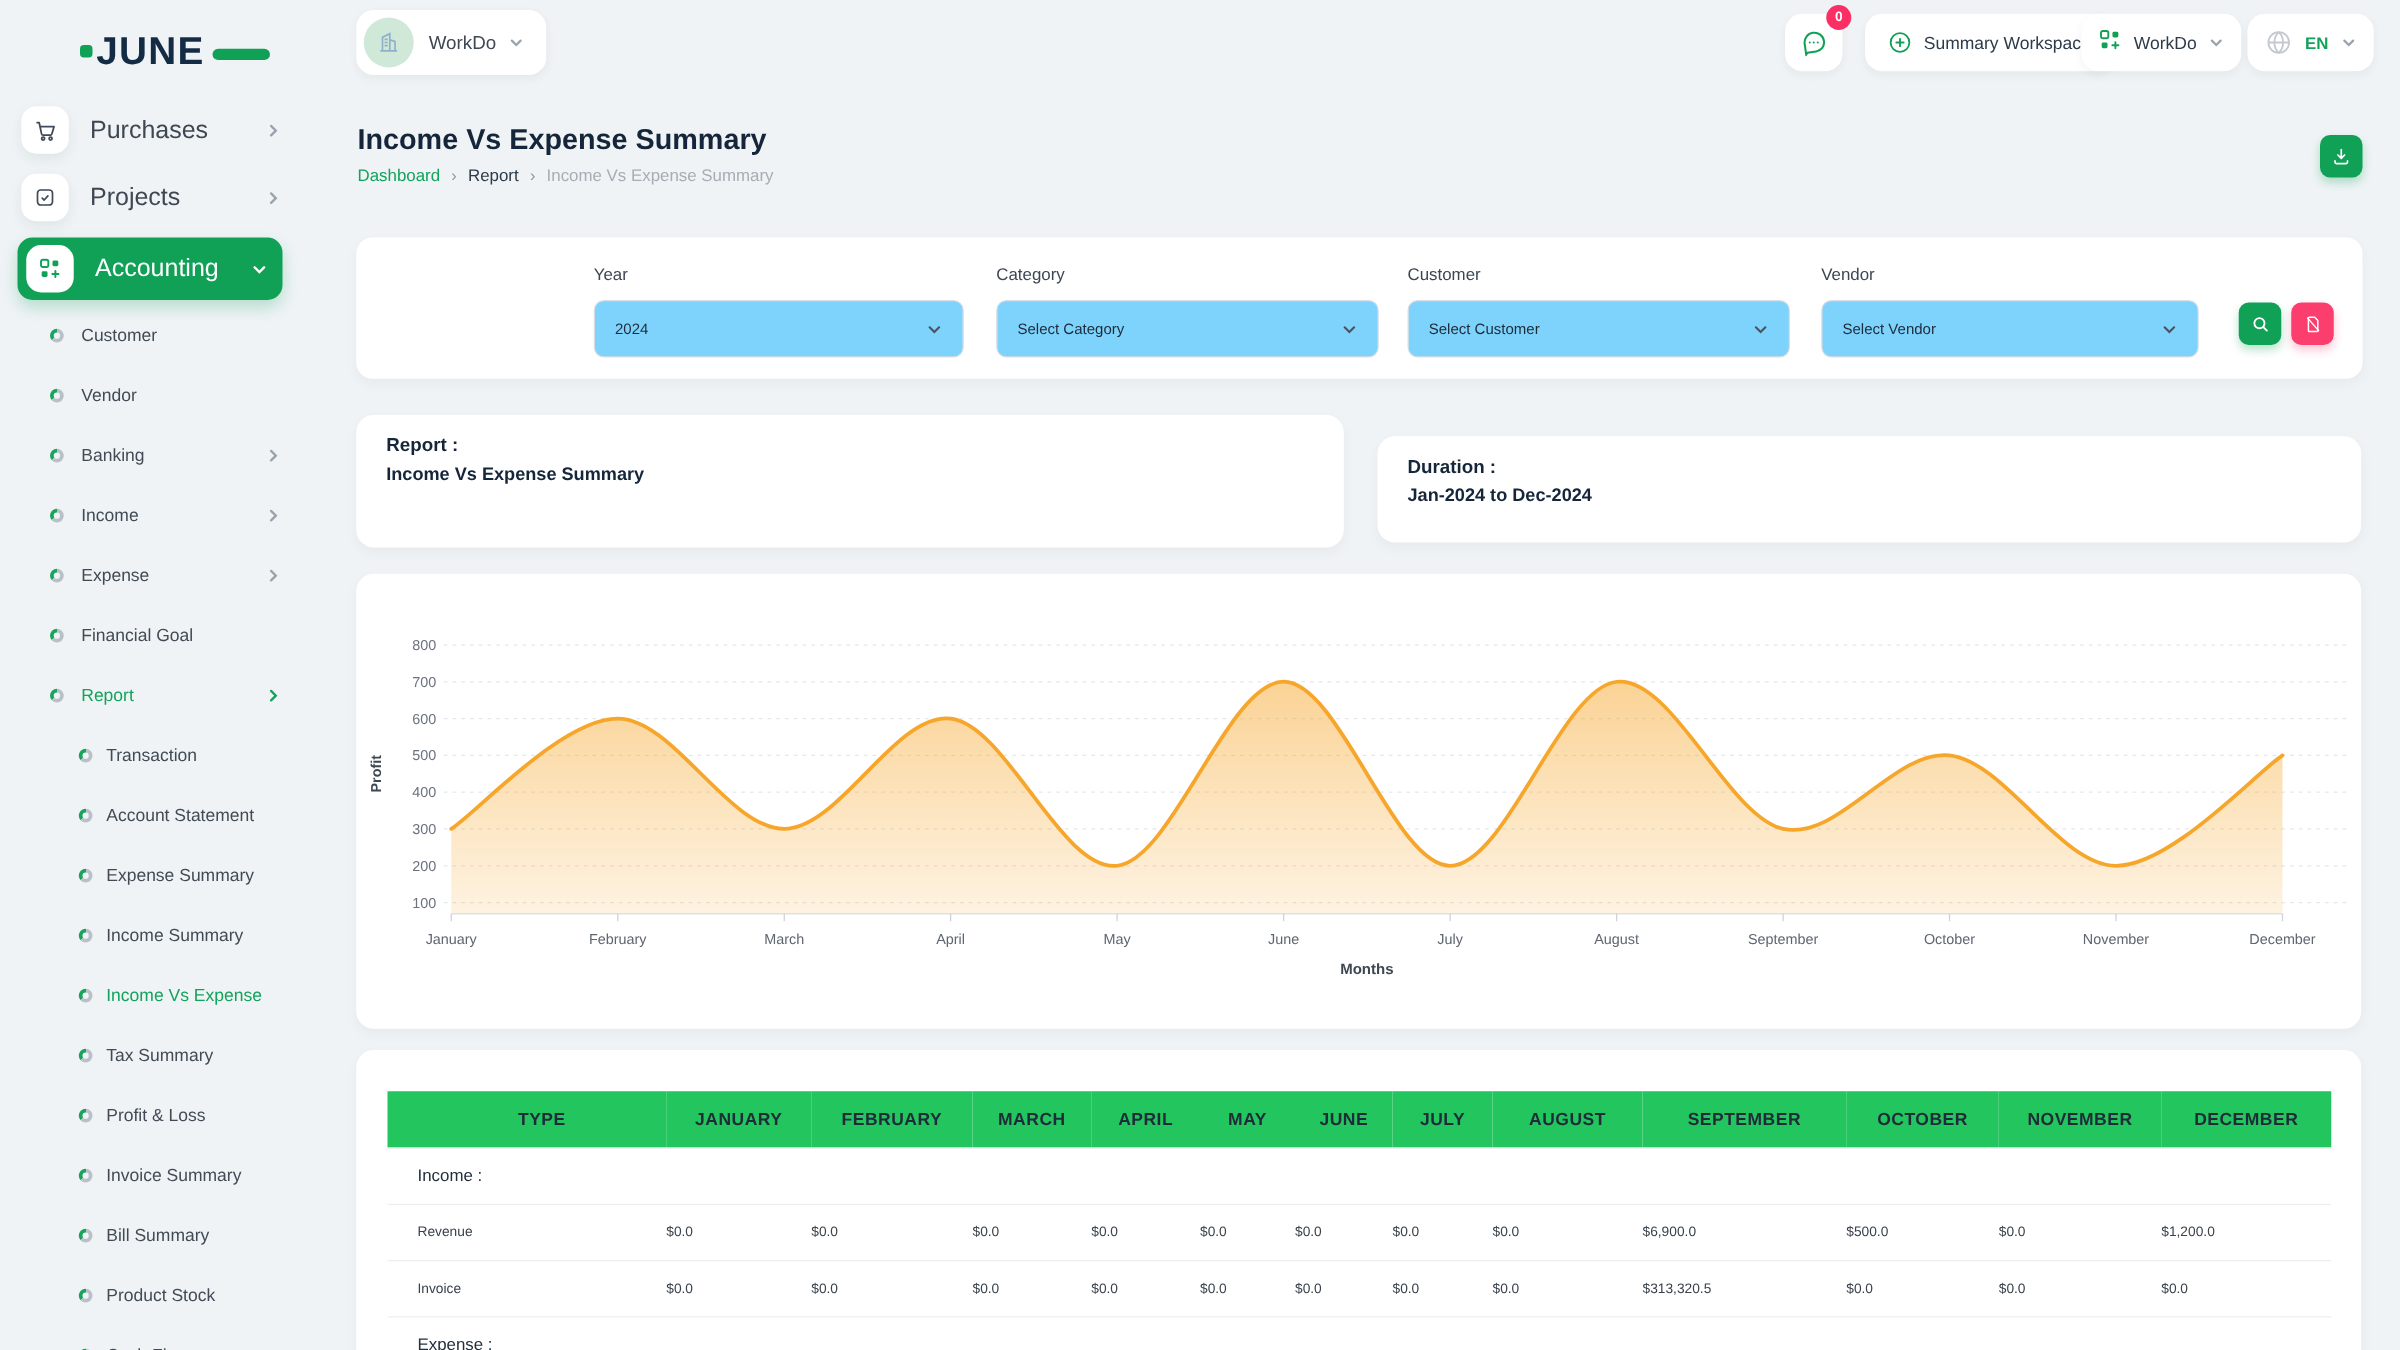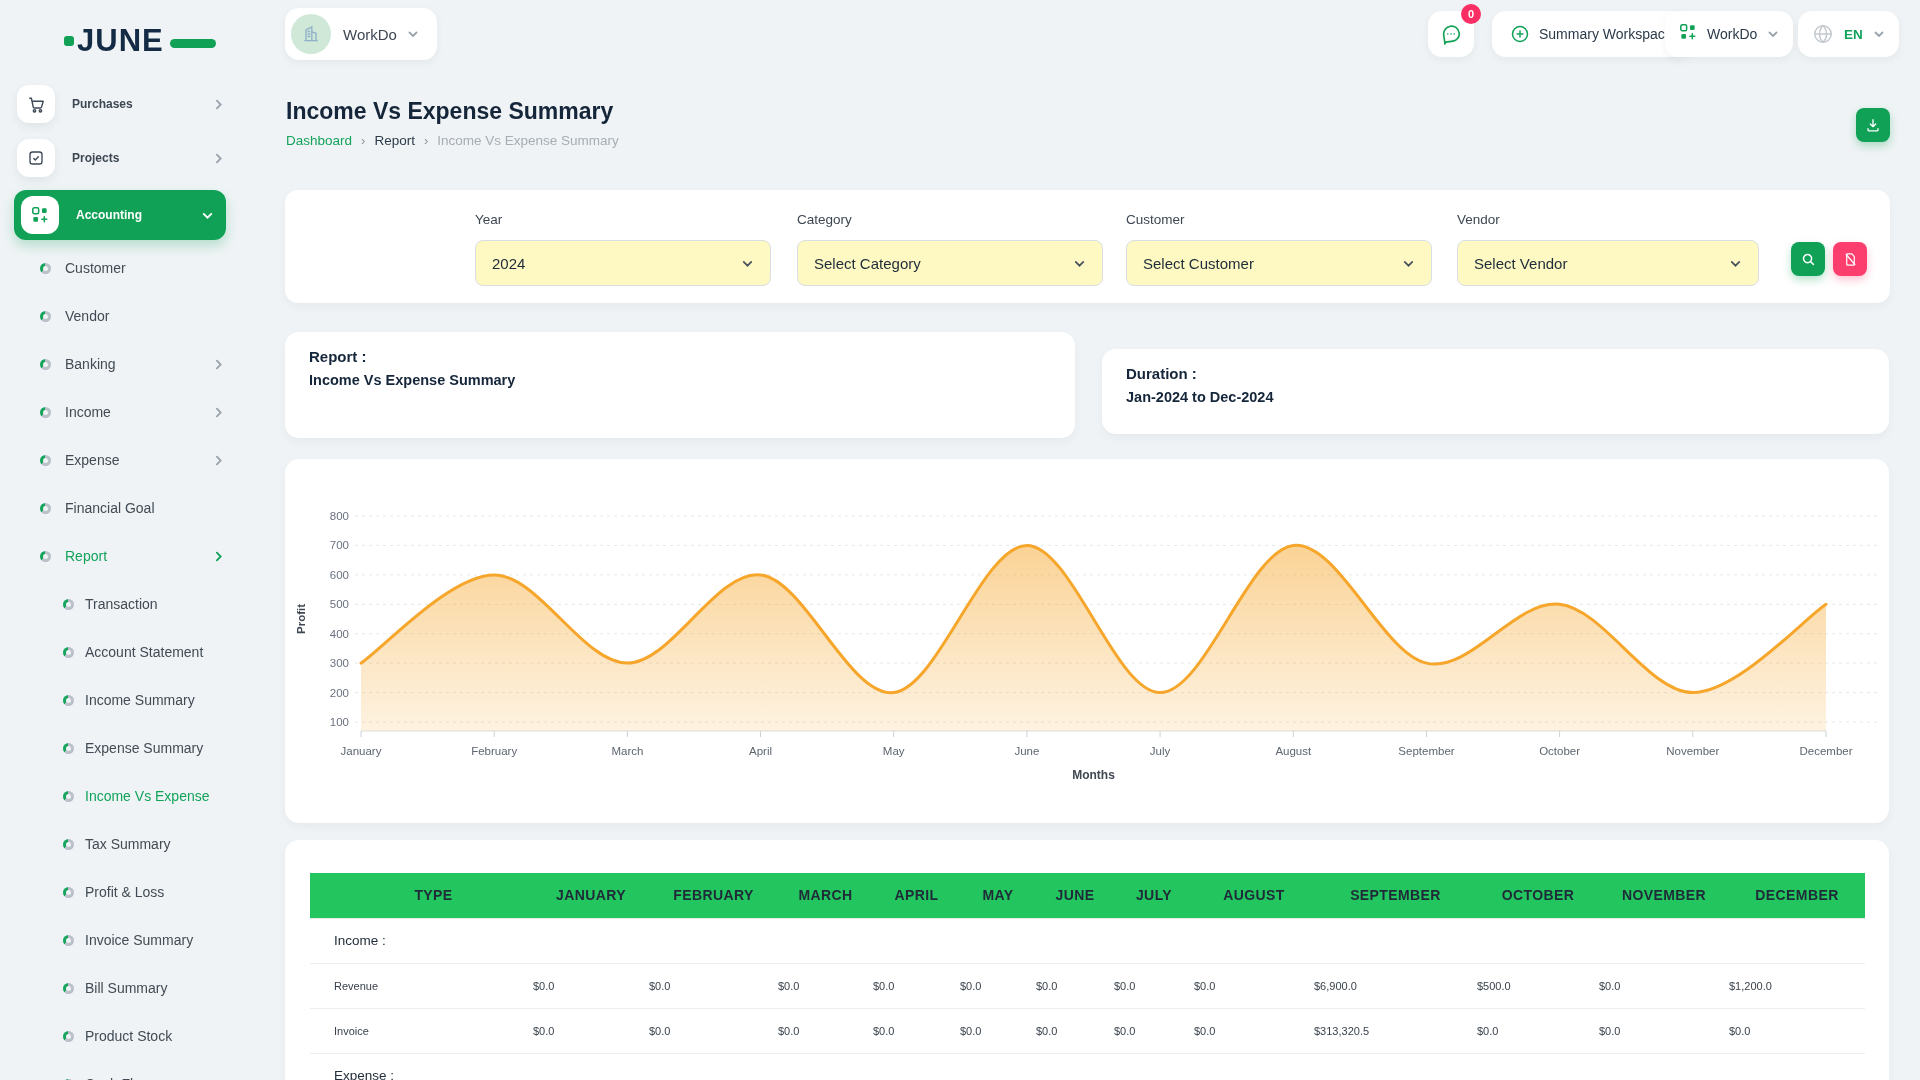--- a/index.html
+++ b/index.html
@@ -10,21 +10,21 @@
   
   .sidebar { position:absolute; left:0; top:0; width:240px; height:1080px; overflow:hidden; }
   .logo { position:relative; display:flex; align-items:center; margin:24px 0 0 64px; height:34px; width:170px; }
   .logo-dot { width:10px; height:10px; border-radius:3px; background:#10a157; margin-right:3px; }
   .logo-text { font-size:31px; font-weight:800; letter-spacing:1px; color:#142b45; }
   .logo-bar { position:absolute; right:18px; top:15px; width:46px; height:9px; border-radius:5px; background:#10a157; }
   .nav { padding:24px 15px 0 15px; }
   .nav-item { display:flex; align-items:center; cursor:pointer; }
   .nav-item.top { height:44px; margin-bottom:10px; padding-left:2px; }
   .icon-box { width:38px; height:38px; border-radius:12px; background:#fff; box-shadow:0 4px 10px rgba(18,38,63,.07); display:flex; align-items:center; justify-content:center; flex:0 0 38px; }
-  .nav-item.top .nav-label { margin-left:17px; font-size:12px; font-weight:700; color:#3e4752; }
+  .nav-item.top .nav-label { margin-left:17px; font-size:20px; font-weight:400; color:#3e4752; }
   .nav-item .spacer { flex:1; }
   .nav-item.active-pill { background:#10a157; border-radius:12px; height:50px; margin:2px -1px 4px -1px; padding:0 12px 0 7px; box-shadow:0 6px 12px rgba(16,161,87,.25); }
   .nav-item.active-pill .icon-box { box-shadow:none; }
   .nav-item.active-pill .nav-label { color:#fff; }
   .nav-item.sub { height:48px; padding-left:25px; }
   .nav-item.subsub { height:48px; padding-left:48px; }
   .bullet { position:relative; width:11px; height:11px; border-radius:50%; background:conic-gradient(#b9c0c7 0 230deg,#17a45c 230deg 360deg); flex:0 0 11px; }
   .bullet::after { content:""; position:absolute; inset:3px; border-radius:50%; background:#eff3f5; }
   .nav-item.sub .nav-label { margin-left:14px; font-size:14px; color:#424b55; }
   .nav-item.subsub .nav-label { margin-left:11px; font-size:14px; color:#424b55; }
@@ -53,21 +53,21 @@
   .crumb.mid { color:#2c3a49; cursor:pointer; }
   .crumb.cur { color:#a6adb5; }
   .crumb-sep { color:#8d969e; margin-right:9px; font-size:13px; }
   .dl-btn { position:absolute; left:1856px; top:108px; width:34px; height:34px; border-radius:8px; background:#10a157; display:flex; align-items:center; justify-content:center; cursor:pointer; box-shadow:0 4px 8px rgba(16,161,87,.3); }
 
   
   .card { position:absolute; background:#fff; border-radius:14px; box-shadow:0 4px 10px rgba(18,38,63,.04); }
   .filter-card { left:285px; top:190px; width:1605px; height:113px;border-radius:13px; }
   .fgroup { position:absolute; top:22px; }
   .flabel { font-size:13.5px; color:#3d4752; display:block; }
-  .fselect { position:absolute; top:50px; height:46px; border:1px solid #d9dee4; border-radius:8px; background:#fef9c3; display:flex; align-items:center; padding:0 16px; font-size:15px; color:#1d2b3a; cursor:pointer; }
+  .fselect { position:absolute; top:50px; height:46px; border:1px solid #d9dee4; border-radius:8px; background:#7dd3fc; display:flex; align-items:center; padding:0 16px; font-size:12px; color:#1d2b3a; cursor:pointer; }
   .fselect .val { flex:1; }
   .sq-btn { position:absolute; top:52px; width:34px; height:34px; border-radius:8px; display:flex; align-items:center; justify-content:center; cursor:pointer; }
   .sq-btn.search { background:#10a157; box-shadow:0 4px 8px rgba(16,161,87,.3); }
   .sq-btn.reset { background:#fb3e6e; box-shadow:0 4px 8px rgba(251,62,110,.3); }
 
   .info-card { padding:16px 24px; }
   .info-card .ilabel { font-size:15px; font-weight:700; color:#15263a; }
   .info-card .ivalue { font-size:14.5px; font-weight:700; color:#15263a; margin-top:7px; }
   .report-card { left:285px; top:332px; width:790px; height:106px; }
   .duration-card { left:1102px; top:349px; width:787px; height:85px; }
@@ -188,26 +188,26 @@
           <span class="nav-label">Transaction</span>
           <span class="spacer"></span>
         </div>
         <div class="nav-item subsub">
           <span class="bullet"></span>
           <span class="nav-label">Account Statement</span>
           <span class="spacer"></span>
         </div>
         <div class="nav-item subsub">
           <span class="bullet"></span>
+          <span class="nav-label">Expense Summary</span>
+          <span class="spacer"></span>
+        </div>
+        <div class="nav-item subsub">
+          <span class="bullet"></span>
           <span class="nav-label">Income Summary</span>
-          <span class="spacer"></span>
-        </div>
-        <div class="nav-item subsub">
-          <span class="bullet"></span>
-          <span class="nav-label">Expense Summary</span>
           <span class="spacer"></span>
         </div>
         <div class="nav-item subsub green">
           <span class="bullet"></span>
           <span class="nav-label">Income Vs Expense</span>
           <span class="spacer"></span>
         </div>
         <div class="nav-item subsub">
           <span class="bullet"></span>
           <span class="nav-label">Tax Summary</span>

